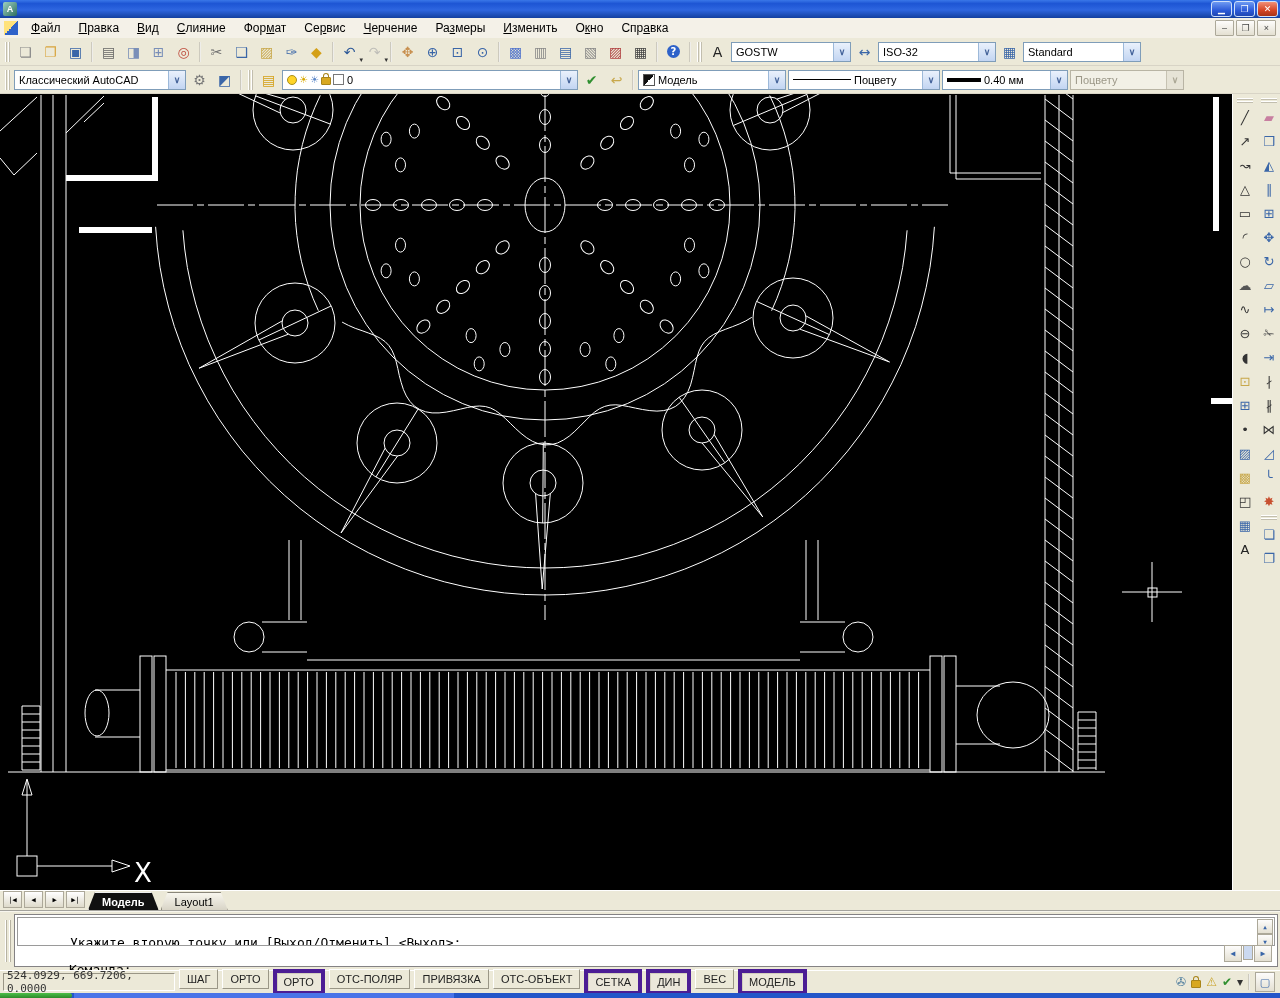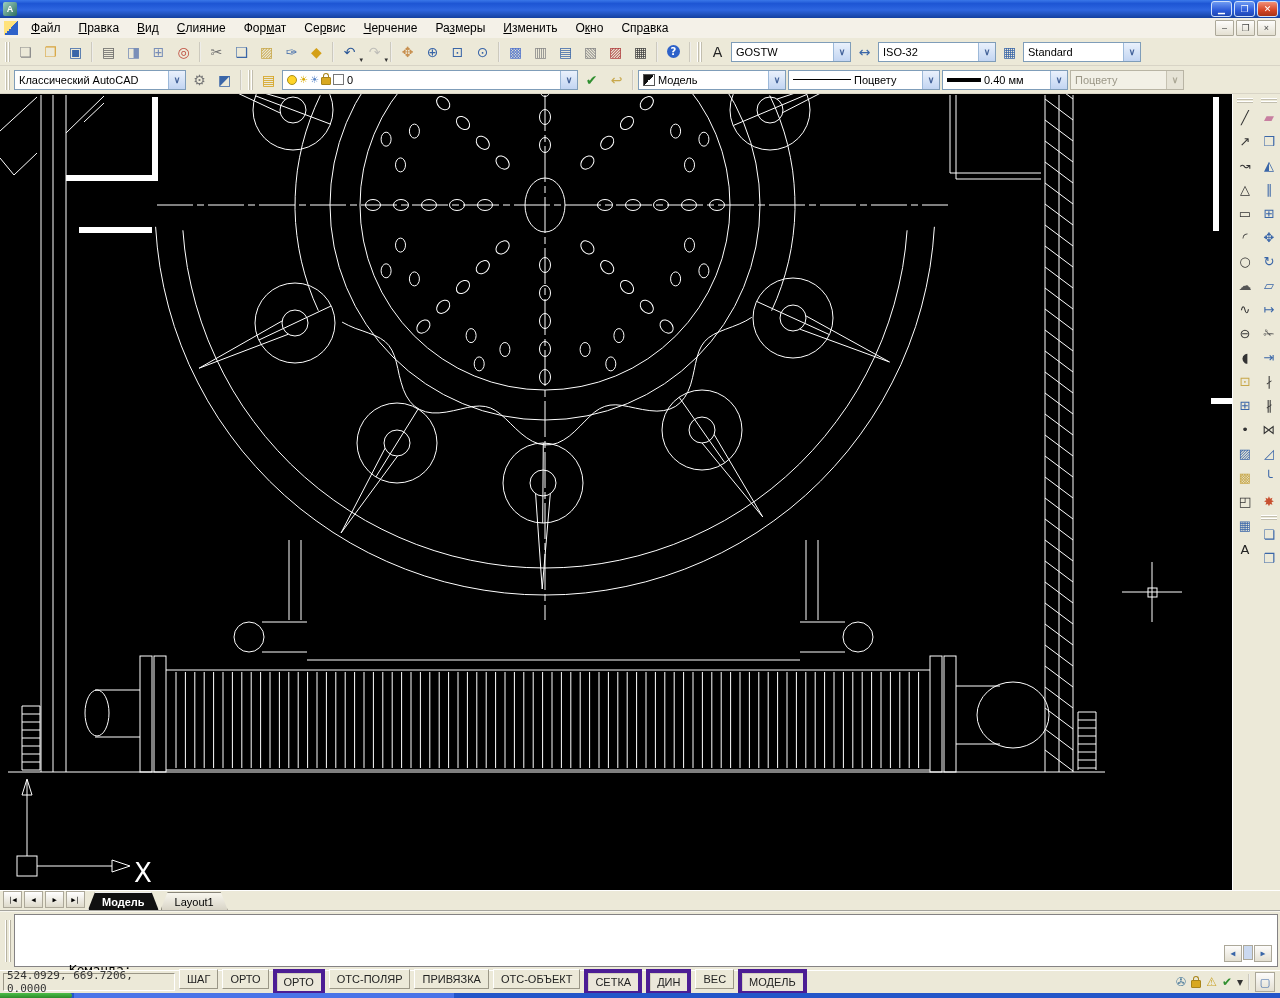--- a/index.html
+++ b/index.html
@@ -743,20 +743,27 @@
     <span class="tnav">◀</span>
     <span class="tnav">▶</span>
     <span class="tnav">▶|</span>
     <span class="tab active">Модель</span>
     <span class="tab">Layout1</span>
   </div>
 
 <div class="cmdwin">
   <span class="cgrip"></span>
   <div class="cmdbox">
+    <div class="chist">
+      <span>Укажите вторую точку или [Выход/Отменить] &lt;Выход&gt;:</span>
+      <span class="vscroll">
+        <span class="sbtn">▲</span>
+        <span class="sbtn">▼</span>
+      </span>
+    </div>
     <div class="cinput">
       <span>Команда:</span>
       <span class="hscroll">
         <span class="hbtn">◀</span>
         <span class="hthumb"></span>
         <span class="hbtn">▶</span>
       </span>
     </div>
   </div>
 </div>

